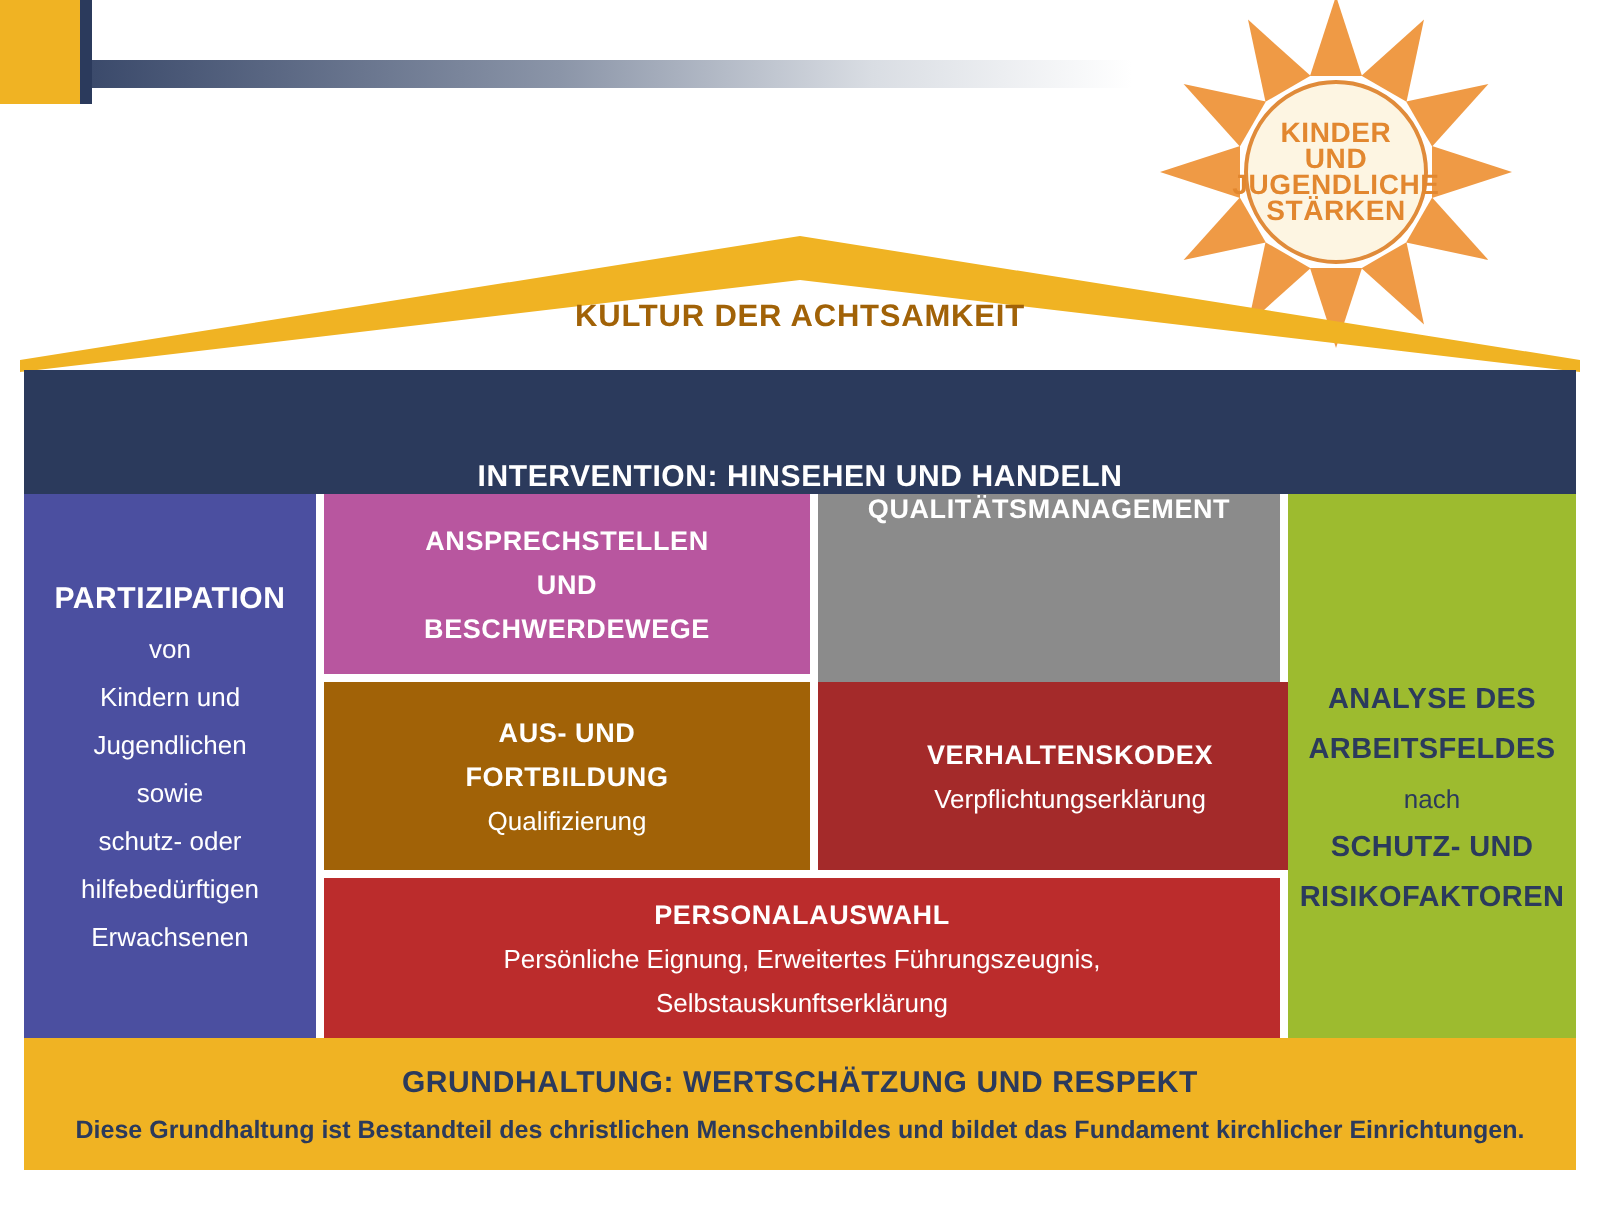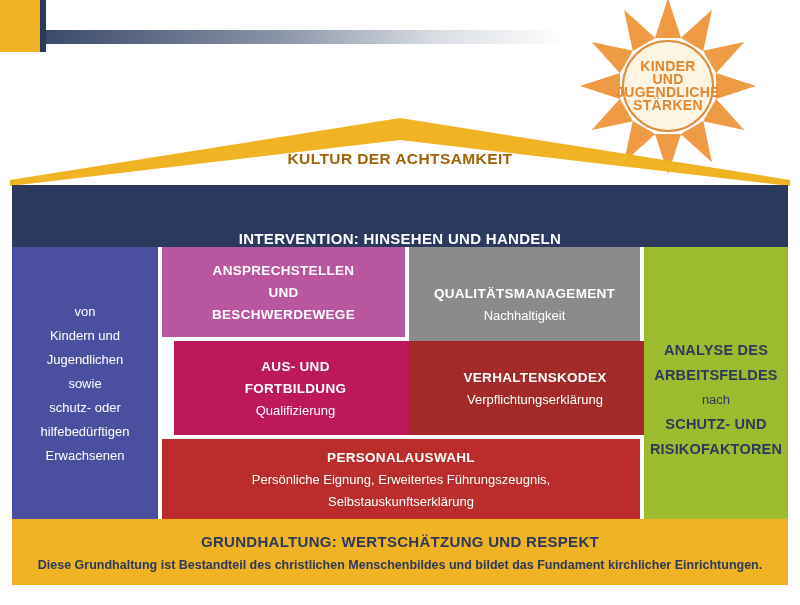--- a/index.html
+++ b/index.html
@@ -184,22 +184,22 @@
     justify-content: center;
     gap: 7px;
     text-align: center;
     color: #ffffff;
     padding: 0 8px;
   }
   .cell .t-strong { font-size: 13.5px; font-weight: bold; letter-spacing: .3px; }
   .cell .t { font-size: 13px; }
 
   .cell-ansprech { left: 0;    top: 0;   width: 243px; height: 90px; background: #b8569f; }
-  .cell-qm       { left: 247px; top: 0;   width: 231px; height: 114px; background: #8b8b8b; }
-  .cell-aus      { left: 12px;    top: 94px; width: 243px; height: 94px; background: #be185d; }
+  .cell-qm       { left: 247px; top: 0;   width: 231px; height: 114px; background: #8b8b8b; justify-content: space-between; }
+  .cell-aus      { left: 0;    top: 94px; width: 243px; height: 94px; background: #a16207; }
   .cell-verhalt  { left: 247px; top: 94px; width: 252px; height: 94px; background: #a42a2a; }
   .cell-personal { left: 0;    top: 192px; width: 478px; height: 80px; background: #bb2c2c; }
 
   
   .foundation {
     position: absolute;
     left: 0;
     top: 334px;
     width: 776px;
     height: 66px;
@@ -254,20 +254,21 @@
 
   <div id="building">
 
     <div class="band-intervention">
       <span>INTERVENTION: HINSEHEN UND HANDELN</span>
     </div>
 
     <div class="mid">
 
       <div class="col-left">
+        <div class="t-strong">PARTIZIPATION</div>
         <div class="t">von</div>
         <div class="t">Kindern und</div>
         <div class="t">Jugendlichen</div>
         <div class="t">sowie</div>
         <div class="t">schutz- oder</div>
         <div class="t">hilfebedürftigen</div>
         <div class="t">Erwachsenen</div>
       </div>
 
       <div class="center">

